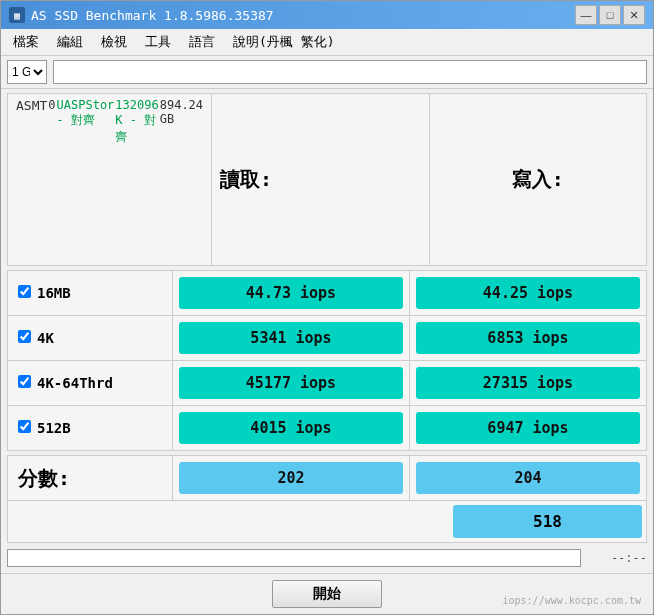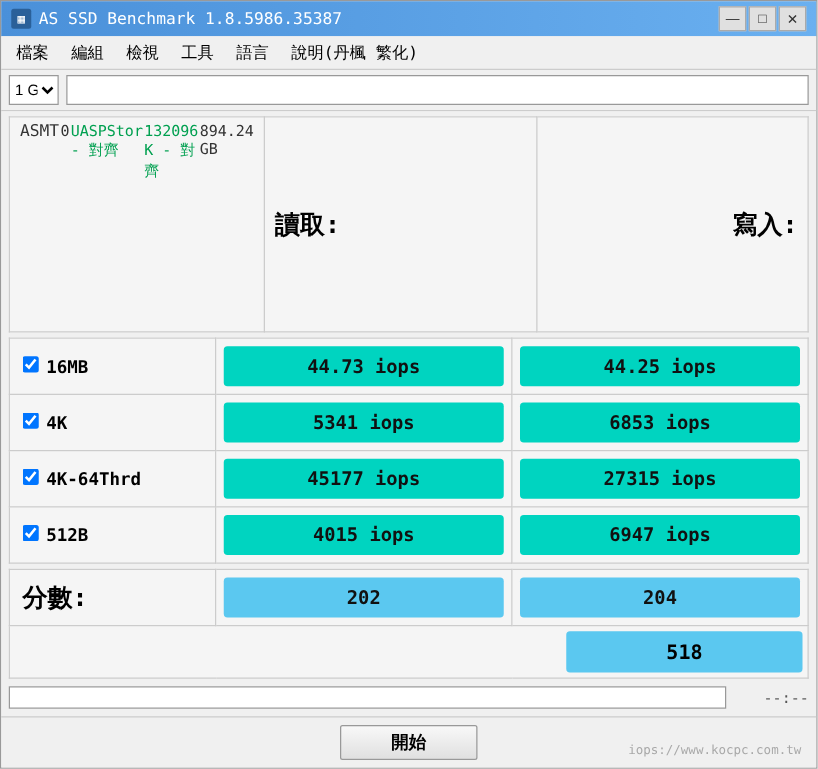--- a/index.html
+++ b/index.html
@@ -226,21 +226,21 @@
           <td style="width:165px; border:1px solid #ccc; padding:4px 8px; background:#f5f5f5; vertical-align:top;" rowspan="2">
             <div class="info-section">
               <div style="font-size:13px;color:#333;">ASMT</div>
               <div style="font-size:12px;color:#333;">0</div>
               <div style="font-size:12px;color:#00a050;">UASPStor - 對齊</div>
               <div style="font-size:12px;color:#00a050;">132096 K - 對齊</div>
               <div style="font-size:12px;color:#333;">894.24 GB</div>
             </div>
           </td>
           <td style="border:1px solid #ccc; padding:6px 8px; background:#f5f5f5; font-size:20px; font-weight:bold; text-align:left;">讀取:</td>
-          <td style="border:1px solid #ccc; padding:6px 8px; background:#f5f5f5; font-size:20px; font-weight:bold; text-align:right;">寫入:</td>
+          <td style="border:1px solid #ccc; padding:6px 8px; background:#f5f5f5; font-size:20px; font-weight:bold; text-align:center;">寫入:</td>
         </tr>
 
       </tbody>
     </table>
 
     <table style="border-collapse:collapse; background:white; border:1px solid #bbb; flex:1;" id="bench-rows-table">
       <tbody id="bench-rows-body">
       <tr>
             <td style="width: 165px; border: 1px solid rgb(204, 204, 204); padding: 6px 10px; background: rgb(245, 245, 245);"><input type="checkbox" checked="" style="margin-right: 6px;"><span style="font-size: 14px; font-weight: bold;">16MB</span></td>
             <td style="border: 1px solid rgb(204, 204, 204); padding: 3px; background: rgb(245, 245, 245);">

